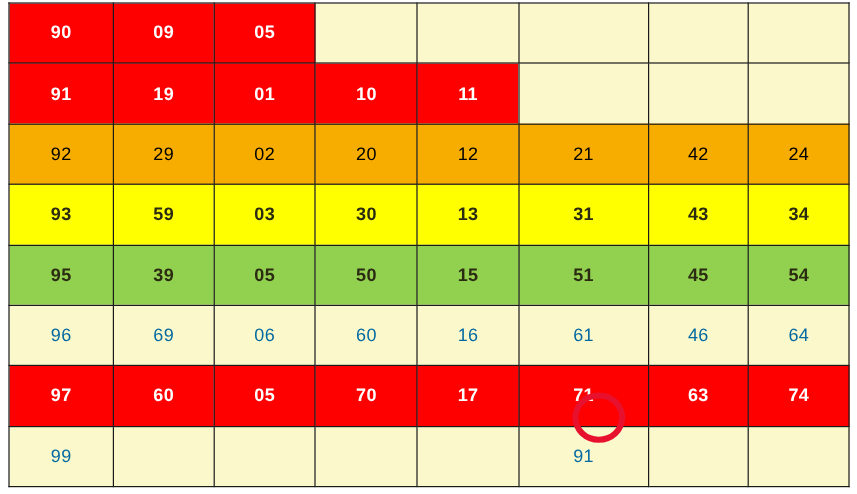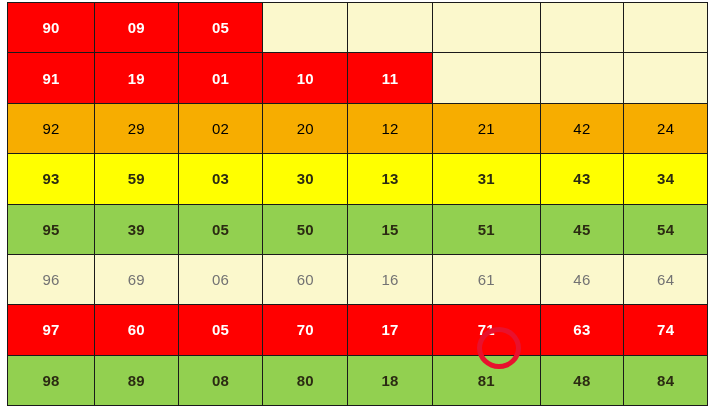--- a/index.html
+++ b/index.html
@@ -38,21 +38,21 @@
     padding: 0;
     height: 40.4px;
     box-sizing: border-box;
     letter-spacing: 0.3px;
   }
   
   td.c-red    { background: #ff0000; color: #ffffff; font-weight: bold; }
   td.c-orange { background: #f7ad00; color: #000000; font-weight: normal; }
   td.c-yellow { background: #ffff00; color: #2b2b12; font-weight: bold; }
   td.c-green  { background: #92d050; color: #2b2b12; font-weight: bold; }
-  td.c-cream  { background: #fbf8cc; color: #737373; font-weight: normal; }
+  td.c-cream  { background: #fbf8cc; color: #0369a1; font-weight: normal; }
 
   
   col.k0 { width: 76px; }
   col.k1 { width: 73px; }
   col.k2 { width: 74px; }
   col.k3 { width: 74px; }
   col.k4 { width: 74px; }
   col.k5 { width: 94px; }
   col.k6 { width: 73px; }
   col.k7 { width: 73px; }
@@ -151,28 +151,28 @@
           <td class="c-red">97</td>
           <td class="c-red">60</td>
           <td class="c-red">05</td>
           <td class="c-red">70</td>
           <td class="c-red">17</td>
           <td class="c-red">71</td>
           <td class="c-red">63</td>
           <td class="c-red">74</td>
         </tr>
         <tr>
-          <td class="c-green">98</td>
-          <td class="c-green">89</td>
-          <td class="c-green">08</td>
-          <td class="c-green">80</td>
-          <td class="c-green">18</td>
-          <td class="c-green">81</td>
-          <td class="c-green">48</td>
-          <td class="c-green">84</td>
+          <td class="c-cream">99</td>
+          <td class="c-cream"></td>
+          <td class="c-cream"></td>
+          <td class="c-cream"></td>
+          <td class="c-cream"></td>
+          <td class="c-cream">91</td>
+          <td class="c-cream"></td>
+          <td class="c-cream"></td>
         </tr>
       </tbody>
   </table>
 
   <div id="annotation-layer">
       <div class="highlight-ellipse" style="left: 477px; top: 327px; width: 44px; height: 42px; border: 5px solid rgb(232, 17, 45);"></div>
     </div>
 
 </div>
 

